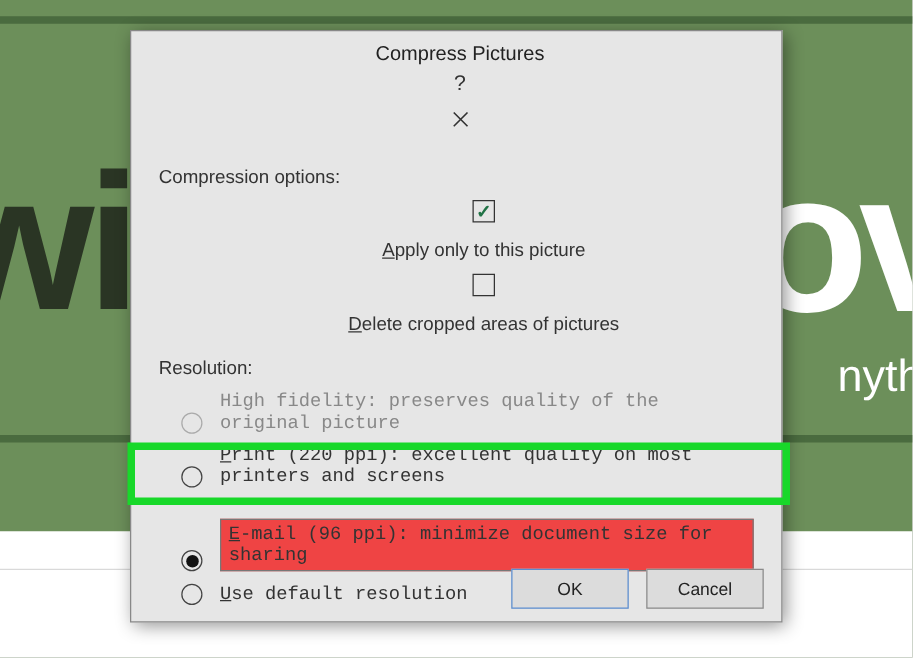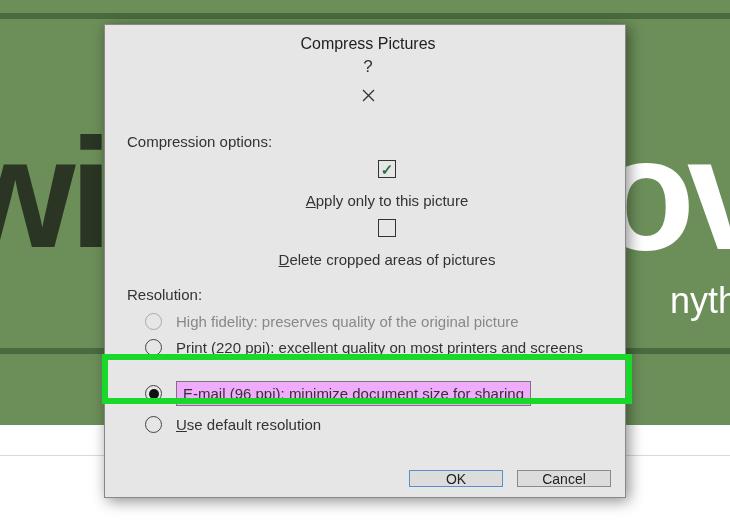--- a/index.html
+++ b/index.html
@@ -129,25 +129,26 @@
   }
   .checkbox.checked::after {
     content: "✓";
     font-size: 15px;
     color: #217346;
     font-weight: bold;
     line-height: 1;
   }
   .res-row {
     display: flex;
-    align-items: center;
+    align-items: flex-end;
     gap: 14px;
     margin-left: 18px;
     margin-bottom: 9px;
     font-size: 15px;
+    font-family: Liberation Mono, monospace;
   }
   .radio {
     width: 17px;
     height: 17px;
     border: 1.5px solid #444;
     border-radius: 50%;
     background: #e6e6e6;
     flex-shrink: 0;
     position: relative;
     display: inline-block;
@@ -165,33 +166,33 @@
     position: absolute;
     left: 102px;
     top: 354px;
     width: 530px;
     height: 50px;
     border: 6px solid #18d82a;
     pointer-events: none;
   }
   .selected-row .res-label {
     border: 1px solid #777;
-    background: #f0abfc;
+    background: #ef4444;
     padding: 3px 6px;
   }
   .btnbar {
     position: absolute;
     bottom: 10px;
     right: 14px;
     display: flex;
     gap: 14px;
   }
   .btn {
     width: 94px;
-    height: 17px;
+    height: 32px;
     border: 1px solid #8a8a8a;
     background: #dcdcdc;
     font-size: 14px;
     color: #222;
     display: flex;
     align-items: center;
     justify-content: center;
     cursor: pointer;
   }
   .btn.primary { border: 1.5px solid #5b8dd0; }

